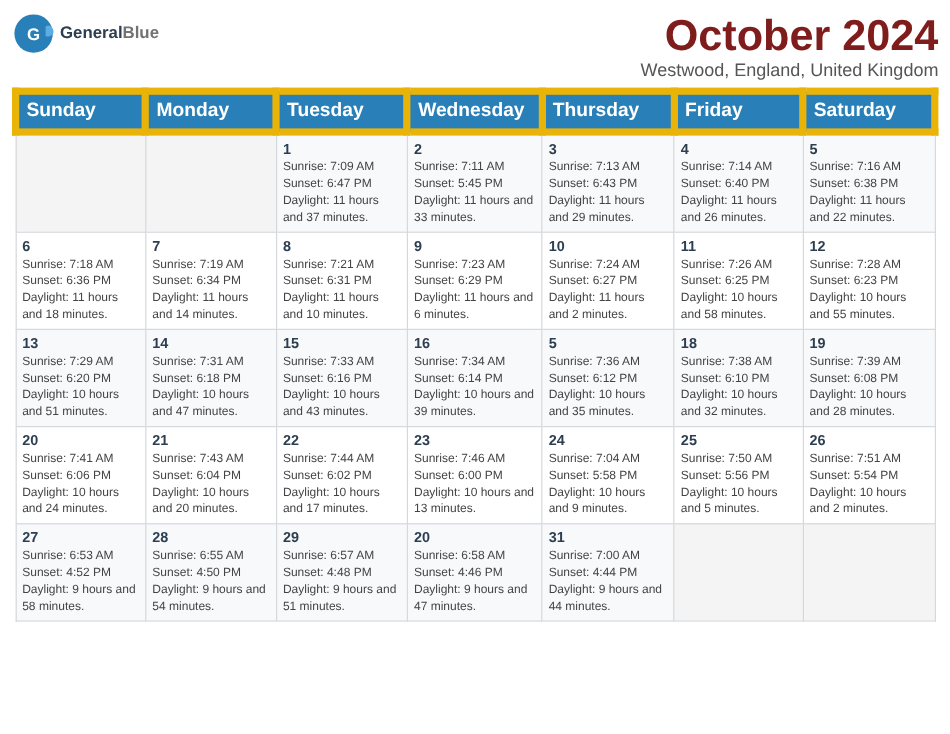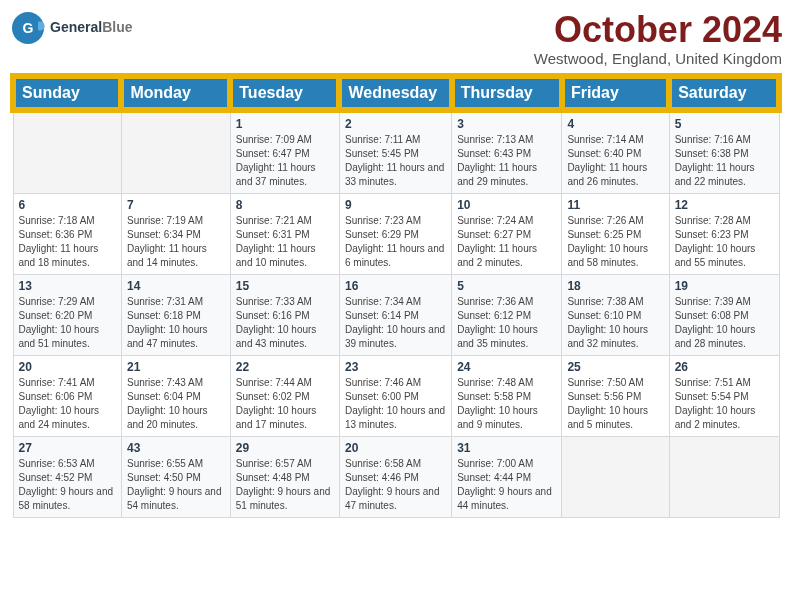--- a/index.html
+++ b/index.html
@@ -268,21 +268,21 @@
 Daylight: 10 hours and 17 minutes.</div>
         </td>
         <td>
           <span class="day-num">23</span>
           <div class="day-info">Sunrise: 7:46 AM
 Sunset: 6:00 PM
 Daylight: 10 hours and 13 minutes.</div>
         </td>
         <td>
           <span class="day-num">24</span>
-          <div class="day-info">Sunrise: 7:48 AM
+          <div class="day-info">Sunrise: 7:04 AM
 Sunset: 5:58 PM
 Daylight: 10 hours and 9 minutes.</div>
         </td>
         <td>
           <span class="day-num">25</span>
           <div class="day-info">Sunrise: 7:50 AM
 Sunset: 5:56 PM
 Daylight: 10 hours and 5 minutes.</div>
         </td>
         <td>
@@ -293,21 +293,21 @@
         </td>
       </tr>
       <tr>
         <td>
           <span class="day-num">27</span>
           <div class="day-info">Sunrise: 6:53 AM
 Sunset: 4:52 PM
 Daylight: 9 hours and 58 minutes.</div>
         </td>
         <td>
-          <span class="day-num">43</span>
+          <span class="day-num">28</span>
           <div class="day-info">Sunrise: 6:55 AM
 Sunset: 4:50 PM
 Daylight: 9 hours and 54 minutes.</div>
         </td>
         <td>
           <span class="day-num">29</span>
           <div class="day-info">Sunrise: 6:57 AM
 Sunset: 4:48 PM
 Daylight: 9 hours and 51 minutes.</div>
         </td>

